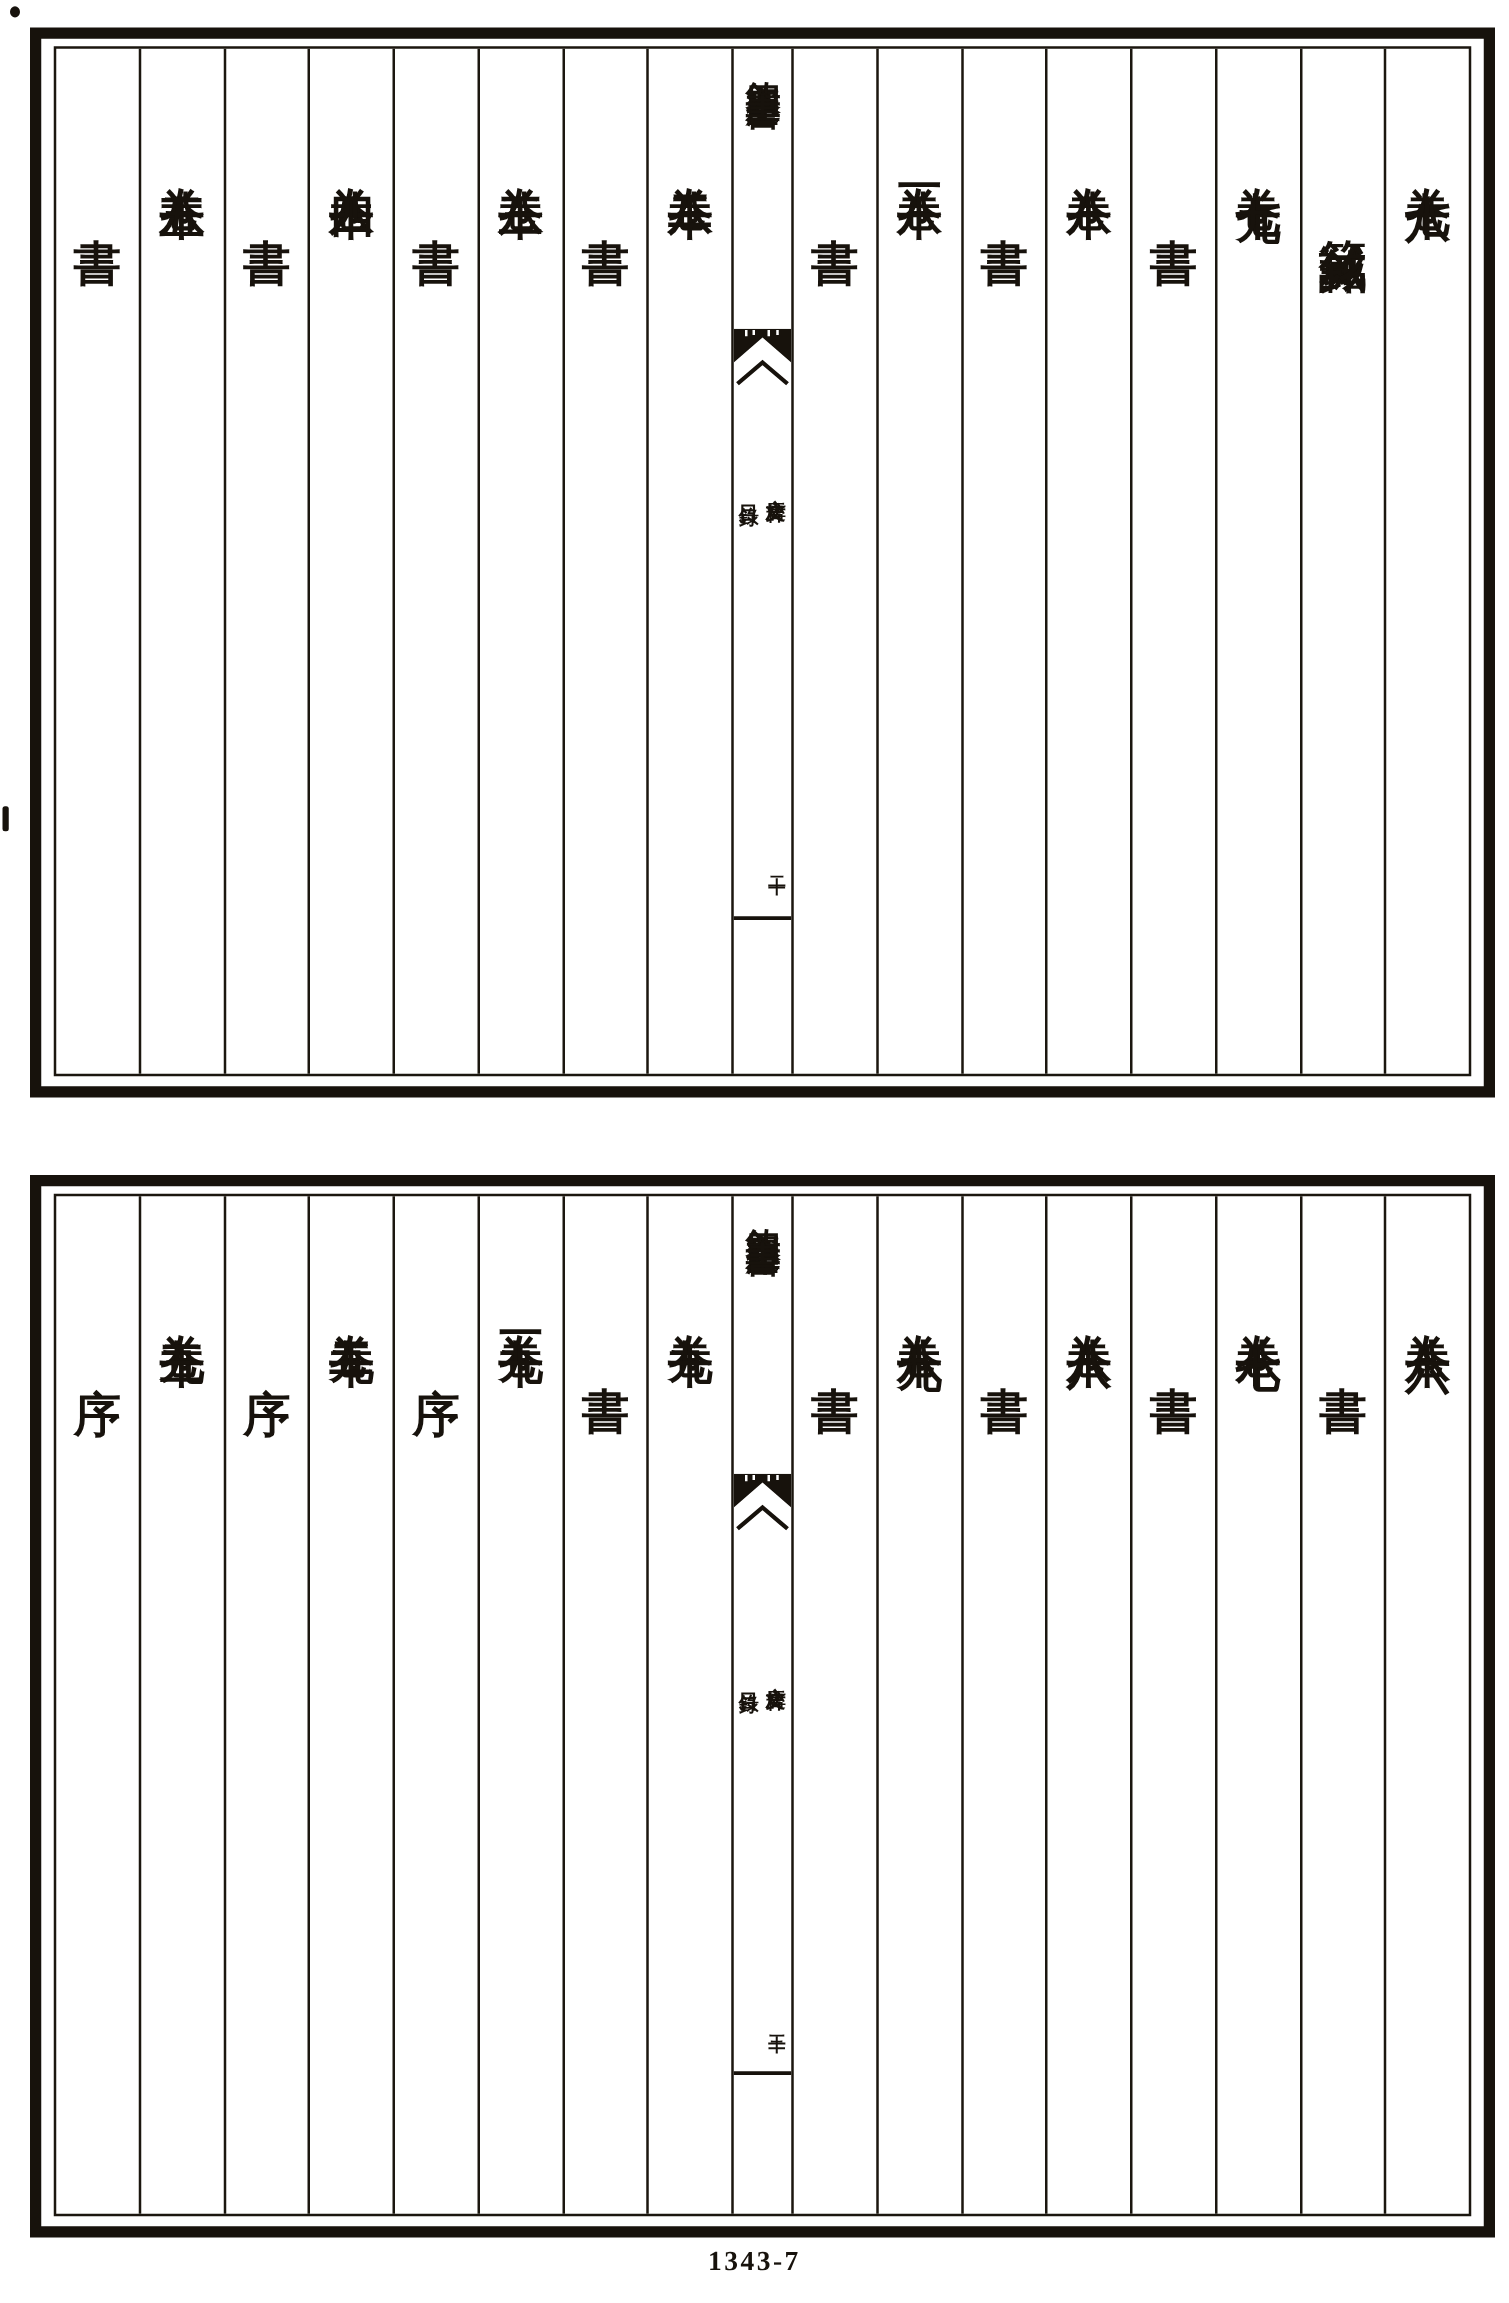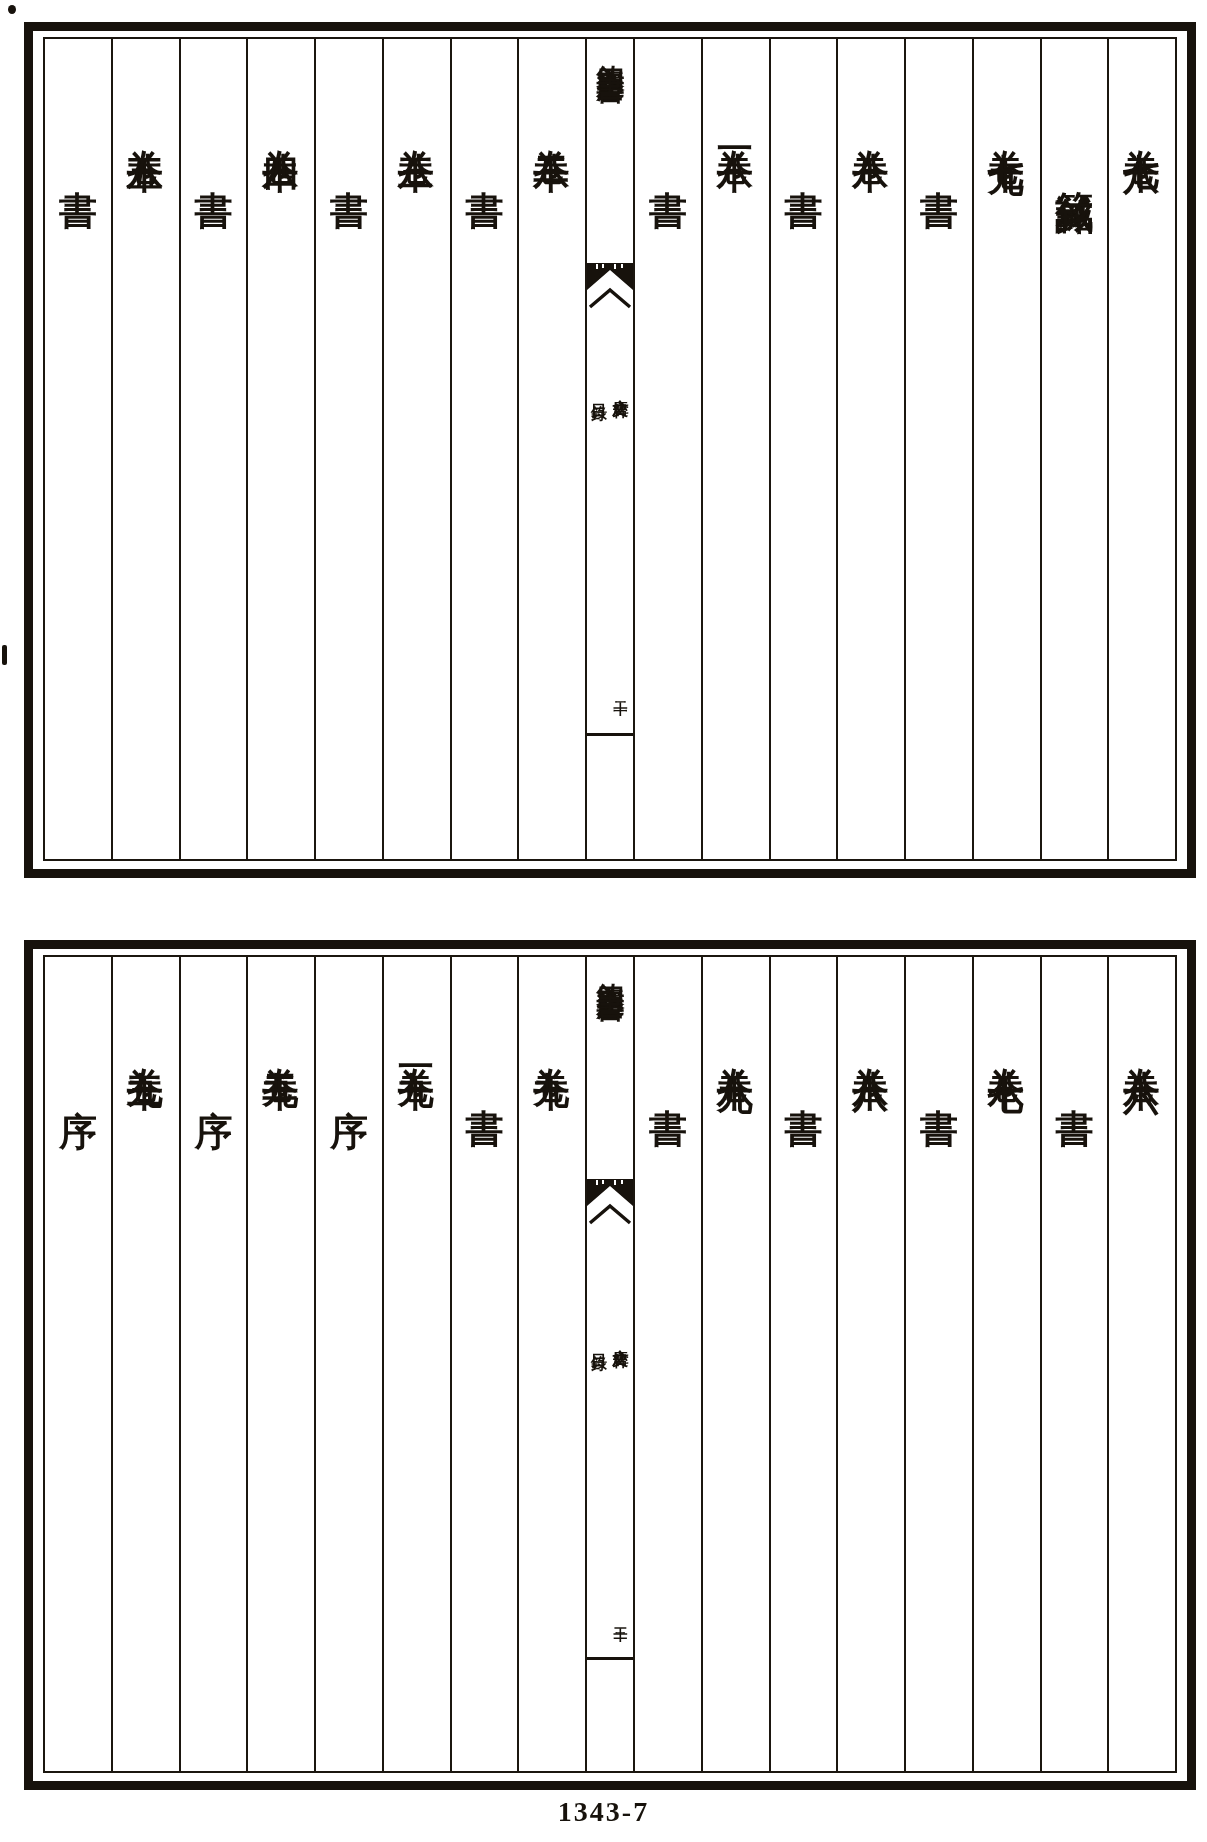--- a/index.html
+++ b/index.html
@@ -51,21 +51,21 @@
     position:absolute;right:5px;font-size:14px;font-weight:600;line-height:1.05;
   }
   #block-top .bx-folio{top:652px;}
   #block-bottom .bx-folio{top:660px;}
   .bx-rule{position:absolute;left:0;right:0;height:3px;background:#17120c;}
   #block-top .bx-rule{top:694px;}
   #block-bottom .bx-rule{top:700px;}
   .footer{
     position:absolute;top:1796px;left:0;right:0;text-align:center;
     font-family:"Liberation Serif","DejaVu Serif",serif;
-    font-size:28px;font-weight:700;letter-spacing:2px;color:#17120c;
+    font-size:22px;font-weight:700;letter-spacing:2px;color:#17120c;
   }
   .speck{position:absolute;background:#17120c;border-radius:50%;}
   #speck1{left:8px;top:5px;width:8px;height:9px;}
   #speck2{left:2px;top:645px;width:5px;height:20px;border-radius:2px;}
   #speck3{left:435px;top:1356px;width:4px;height:5px;}
 </style>
 </head>
 <body>
 
 <div class="speck" id="speck1"></div>

